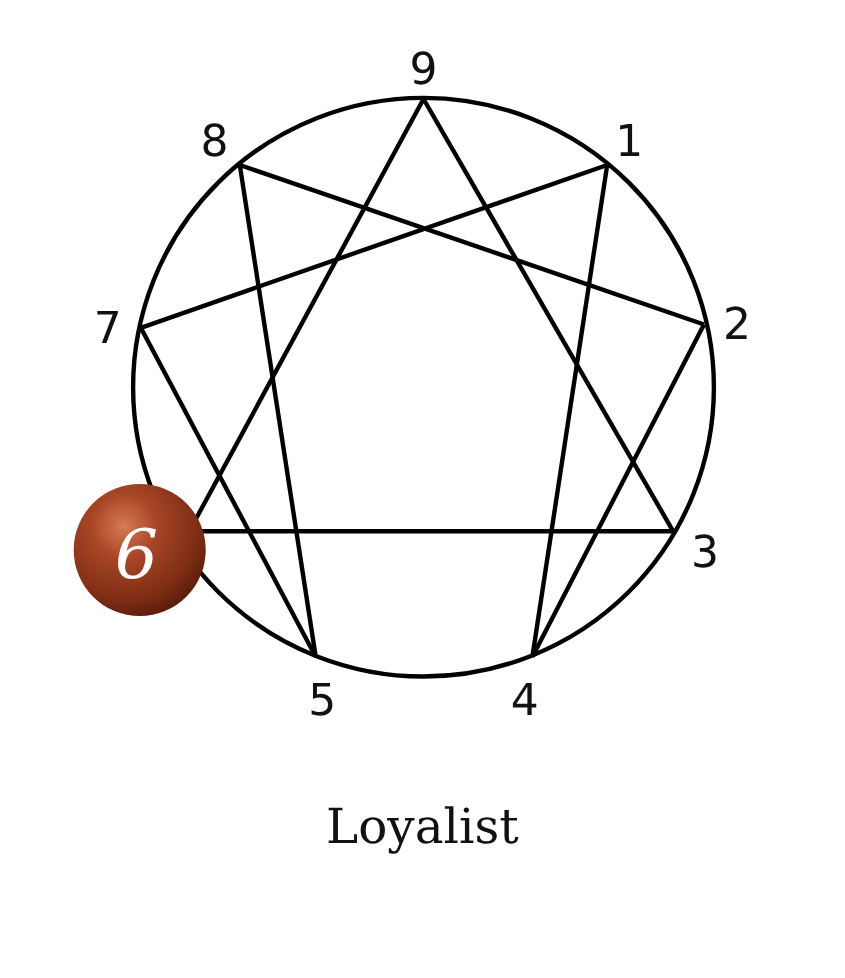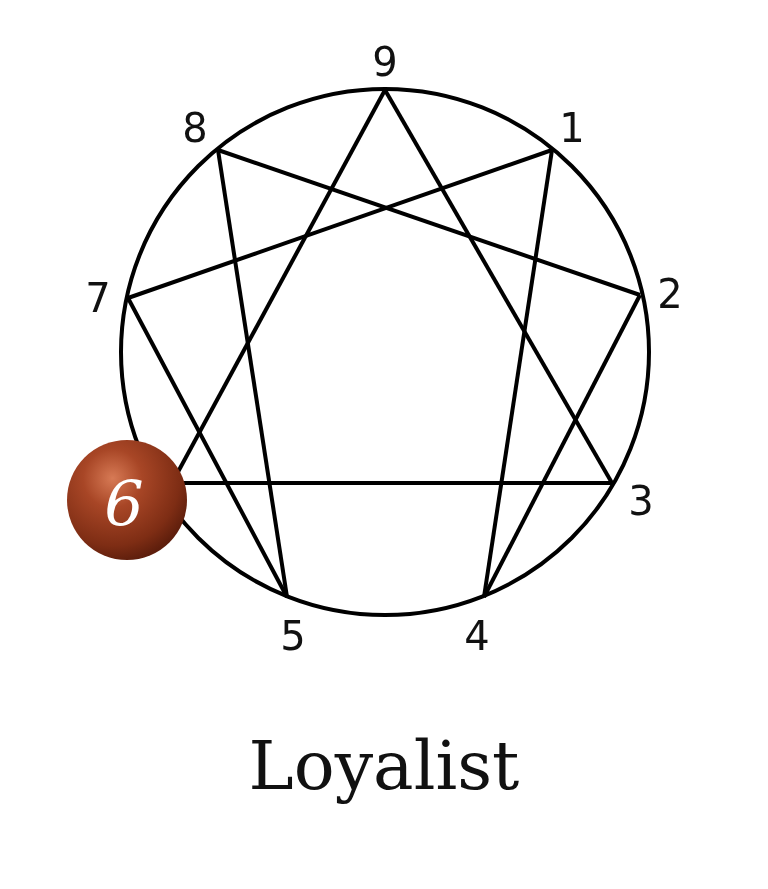--- a/index.html
+++ b/index.html
@@ -1,20 +1,20 @@
 <!DOCTYPE html>
 <html><head>
 <meta charset="utf-8">
 <style>
   html, body { margin: 0; padding: 0; background: #ffffff; }
   body { width: 768px; height: 889px; position: relative; overflow: hidden; }
   #diagram { position: absolute; left: 0; top: 0; width: 768px; height: 889px; }
   .num { font-family: "DejaVu Sans", sans-serif; font-size: 40px; fill: #111; }
   .title { position: absolute; left: 0; width: 768px; top: 726px; text-align: center;
-           font-family: "DejaVu Serif", serif; font-size: 68px; color: #111; letter-spacing: 0px; }
+           font-family: "DejaVu Serif", serif; font-size: 44px; color: #111; letter-spacing: 0px; }
 </style>
 </head>
 <body>
 
 <svg id="diagram" viewBox="0 0 768 889" xmlns="http://www.w3.org/2000/svg">
   <defs>
     <radialGradient id="ballGrad" cx="0.38" cy="0.32" r="0.7">
       <stop offset="0" stop-color="#d77a55"></stop>
       <stop offset="0.35" stop-color="#a84626"></stop>
       <stop offset="0.8" stop-color="#7e2d14"></stop>

